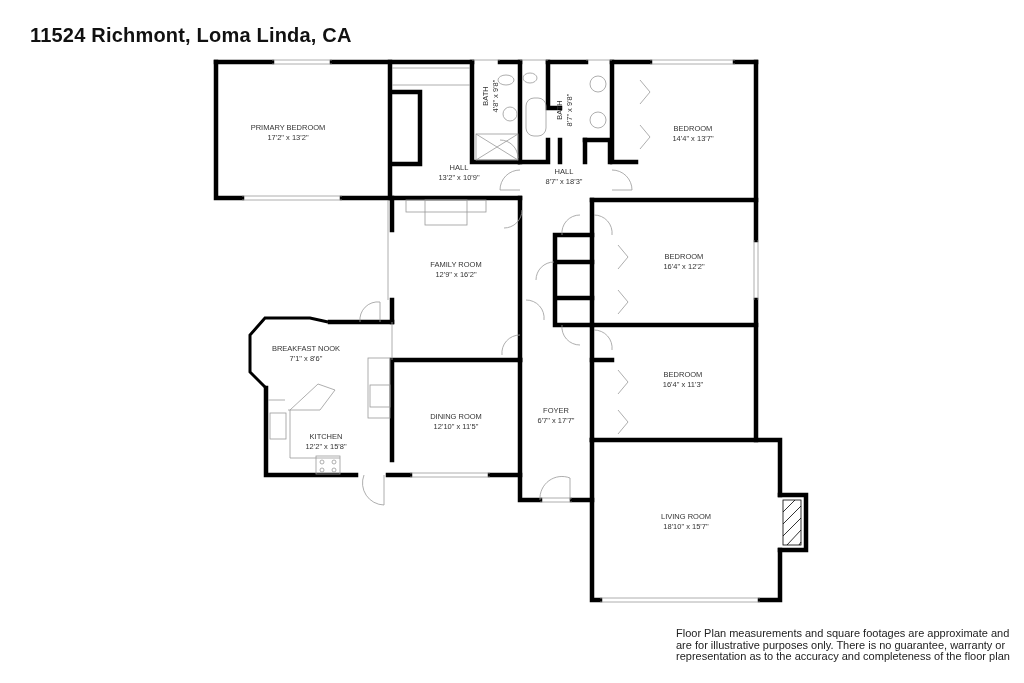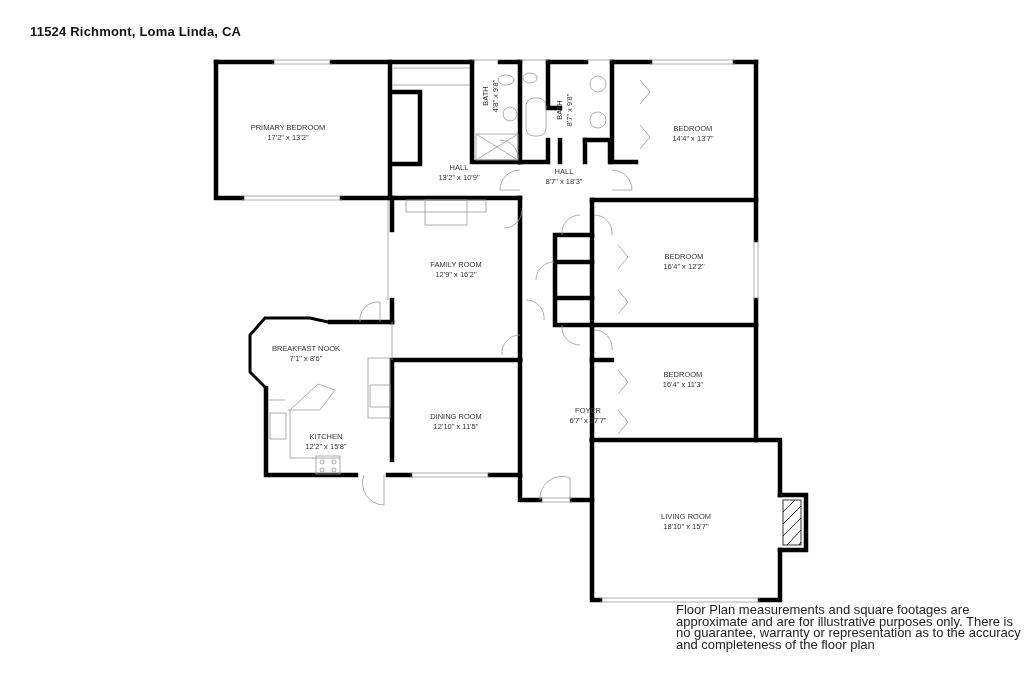--- a/index.html
+++ b/index.html
@@ -1,23 +1,23 @@
 <!DOCTYPE html>
 <html><head>
 <meta charset="utf-8">
 <style>
   html,body{margin:0;padding:0;background:#fff;}
   body{width:1024px;height:683px;position:relative;overflow:hidden;font-family:"Liberation Sans",sans-serif;}
-  .title{position:absolute;left:30px;top:24px;font-size:13px;font-weight:bold;color:#111;letter-spacing:0.2px;}
+  .title{position:absolute;left:30px;top:24px;font-size:20px;font-weight:bold;color:#111;letter-spacing:0.2px;}
   svg.plan{position:absolute;left:0;top:0;}
   .room-label{position:absolute;text-align:center;font-size:7.5px;color:#333;line-height:10px;white-space:nowrap;transform:translate(-50%,-50%);}
   .room-label .nm{display:block;text-transform:uppercase;}
   .room-label .dim{display:block;}
   .rot{transform:translate(-50%,-50%) rotate(-90deg);}
-  .disclaimer{position:absolute;left:676px;top:604px;width:345px;font-size:13px;line-height:11.5px;color:#222;}
+  .disclaimer{position:absolute;left:676px;top:628px;width:345px;font-size:11px;line-height:11.5px;color:#222;}
 </style>
 </head>
 <body>
 
 <div class="title">11524 Richmont, Loma Linda, CA</div>
 
 <svg class="plan" width="1024" height="683" viewBox="0 0 1024 683">
   <g stroke="#000" stroke-width="4.5" fill="none" stroke-linecap="square">
 
     <path d="M216 62 H272 M332 62 H472 M500 62 H520 M548 62 H586 M612 62 H650 M735 62 H756"></path>
@@ -153,21 +153,21 @@
   <span class="dim">7'1" x 8'6"</span>
 </div>
 <div class="room-label" style="left:326px;top:442px">
   <span class="nm">Kitchen</span>
   <span class="dim">12'2" x 15'8"</span>
 </div>
 <div class="room-label" style="left:456px;top:422px">
   <span class="nm">Dining Room</span>
   <span class="dim">12'10" x 11'5"</span>
 </div>
-<div class="room-label" style="left:588px;top:416px">
+<div class="room-label" style="left:556px;top:416px">
   <span class="nm">Foyer</span>
   <span class="dim">6'7" x 17'7"</span>
 </div>
 <div class="room-label" style="left:683px;top:380px">
   <span class="nm">Bedroom</span>
   <span class="dim">16'4" x 11'3"</span>
 </div>
 <div class="room-label" style="left:686px;top:522px">
   <span class="nm">Living Room</span>
   <span class="dim">18'10" x 15'7"</span>

